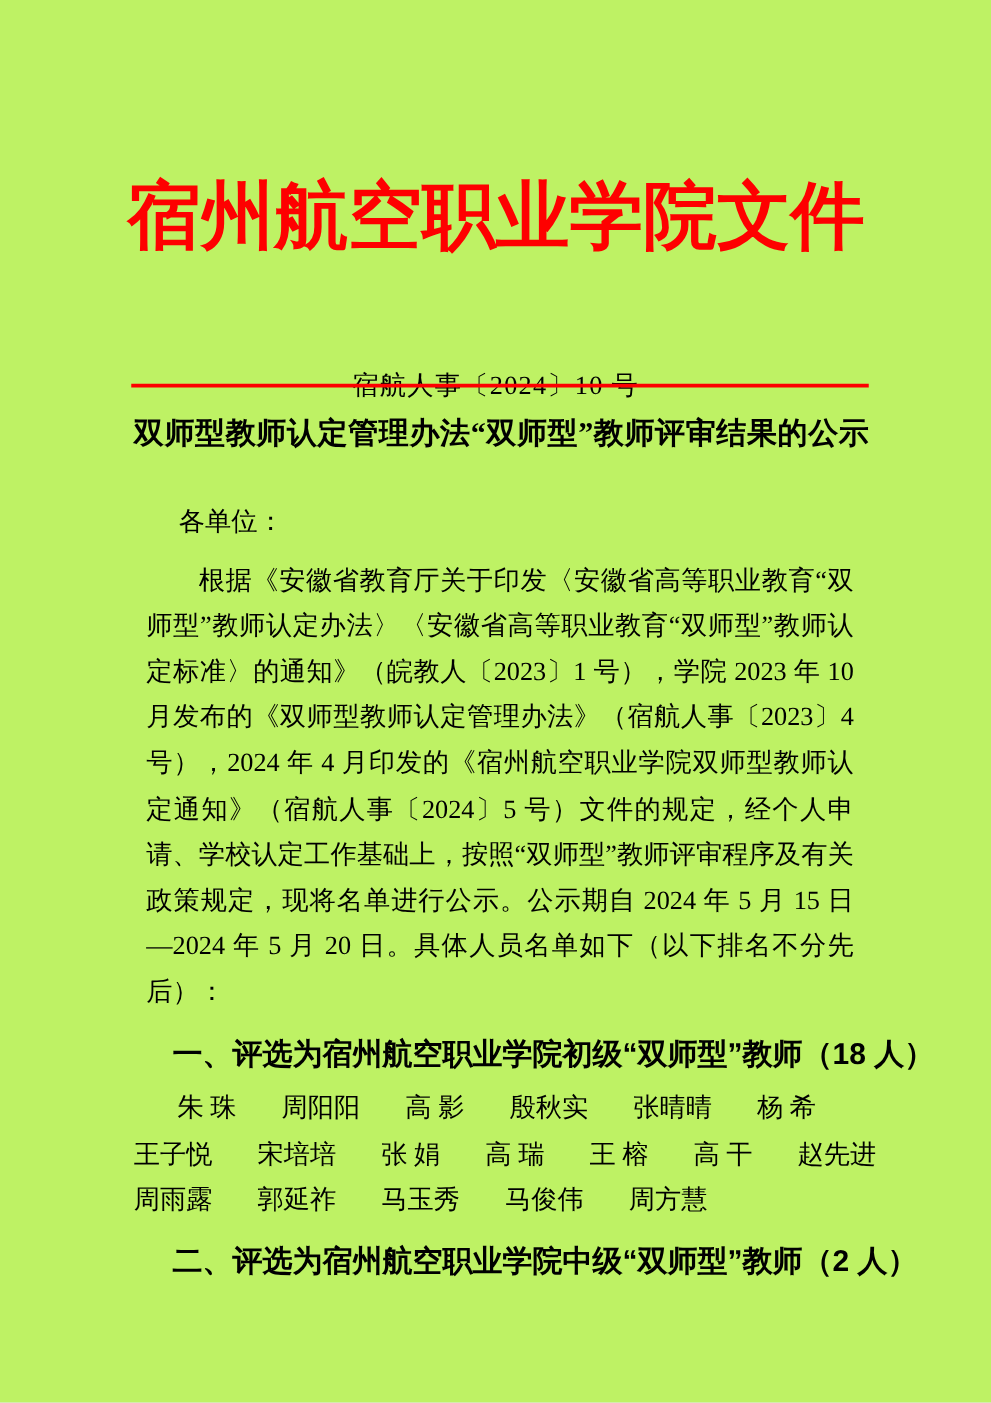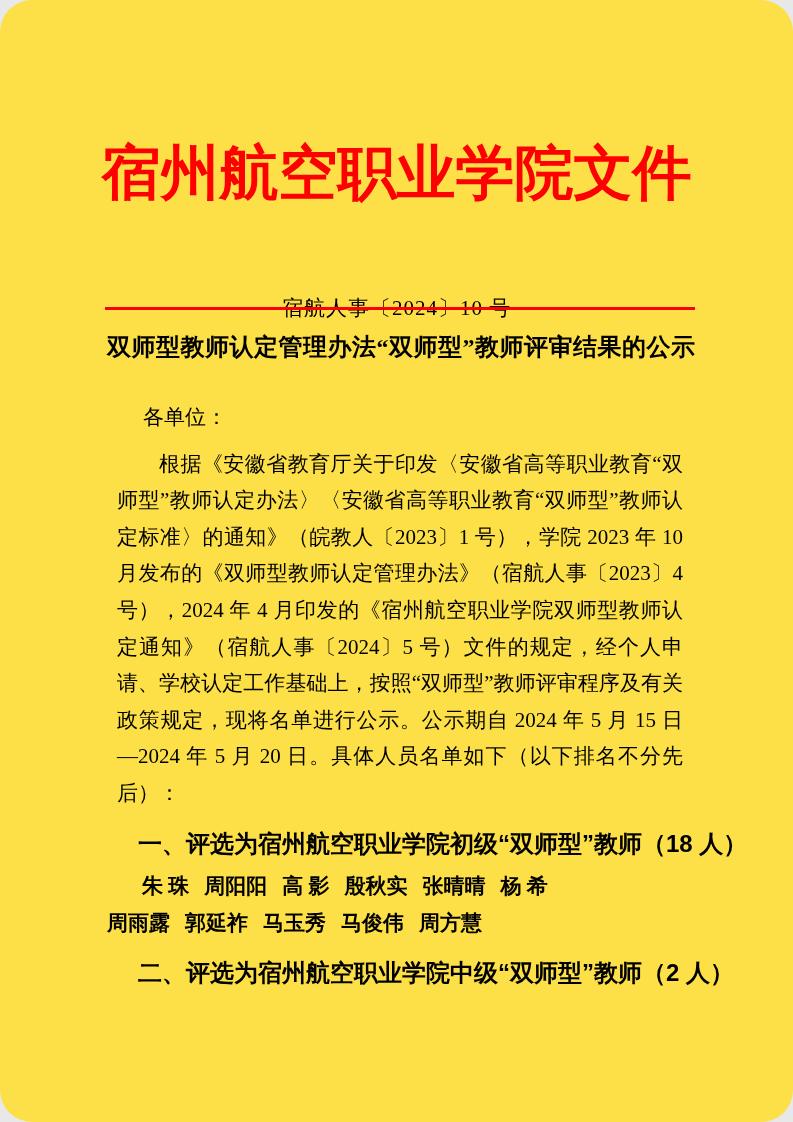--- a/index.html
+++ b/index.html
@@ -81,47 +81,47 @@
     font-size: 24px;
     text-indent: 31px;
     white-space: nowrap;
     letter-spacing: 0px;
   }
   .names {
     margin-top: 6px;
   }
   .name-row {
     display: flex;
-    gap: 15px;
+    gap: 36px;
     white-space: pre;
-    font-weight: bold;
   }
   .name-row.indented {
     margin-left: 35px;
   }
 </style>
 </head>
 <body>
 
-<div class="page" style="background: #fde047; border-radius: 32px;">
+<div class="page" style="background: #bef264;">
   <div class="org-title">宿州航空职业学院文件</div>
 
   <div class="doc-number">宿航人事〔2024〕10 号</div>
 
   <div class="red-line"></div>
 
   <div class="content">
     <div class="doc-title">双师型教师认定管理办法“双师型”教师评审结果的公示</div>
 
     <div class="salutation">各单位：</div>
 
     <p class="body-text">根据《安徽省教育厅关于印发〈安徽省高等职业教育“双师型”教师认定办法〉〈安徽省高等职业教育“双师型”教师认定标准〉的通知》（皖教人〔2023〕1 号），学院 2023 年 10 月发布的《双师型教师认定管理办法》（宿航人事〔2023〕4 号），2024 年 4 月印发的《宿州航空职业学院双师型教师认定通知》（宿航人事〔2024〕5 号）文件的规定，经个人申请、学校认定工作基础上，按照“双师型”教师评审程序及有关政策规定，现将名单进行公示。公示期自 2024 年 5 月 15 日—2024 年 5 月 20 日。具体人员名单如下（以下排名不分先后）：</p>
 
     <div class="section-heading">一、评选为宿州航空职业学院初级“双师型”教师（18 人）</div>
 
     <div class="names">
       <div class="name-row indented"><span>朱 珠</span><span>周阳阳</span><span>高 影</span><span>殷秋实</span><span>张晴晴</span><span>杨 希</span></div>
+      <div class="name-row"><span>王子悦</span><span>宋培培</span><span>张 娟</span><span>高 瑞</span><span>王 榕</span><span>高 干</span><span>赵先进</span></div>
       <div class="name-row"><span>周雨露</span><span>郭延祚</span><span>马玉秀</span><span>马俊伟</span><span>周方慧</span></div>
     </div>
 
     <div class="section-heading">二、评选为宿州航空职业学院中级“双师型”教师（2 人）</div>
   </div>
 </div>
 
 </body></html>

